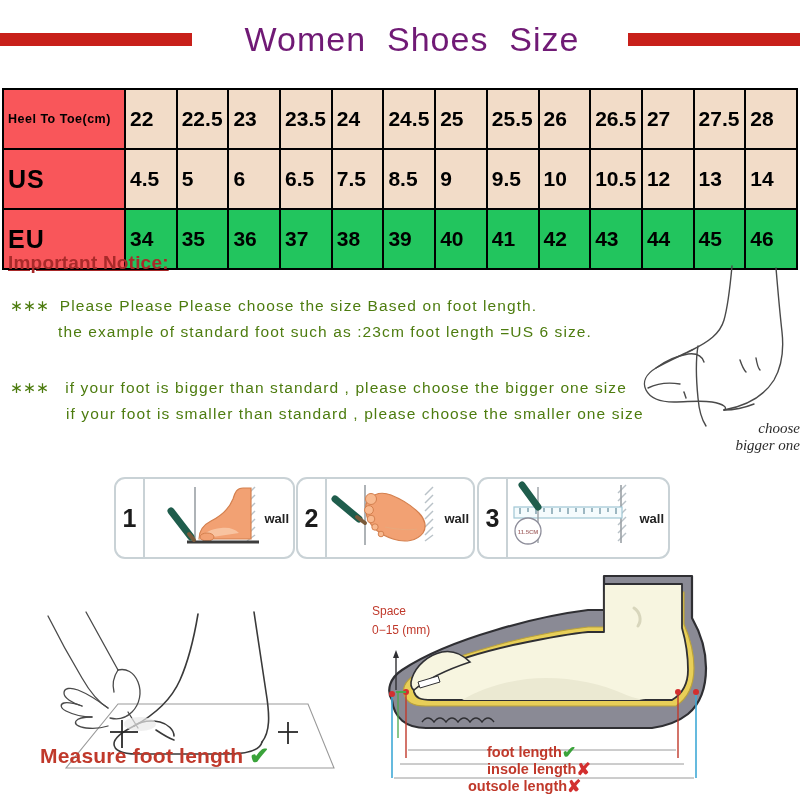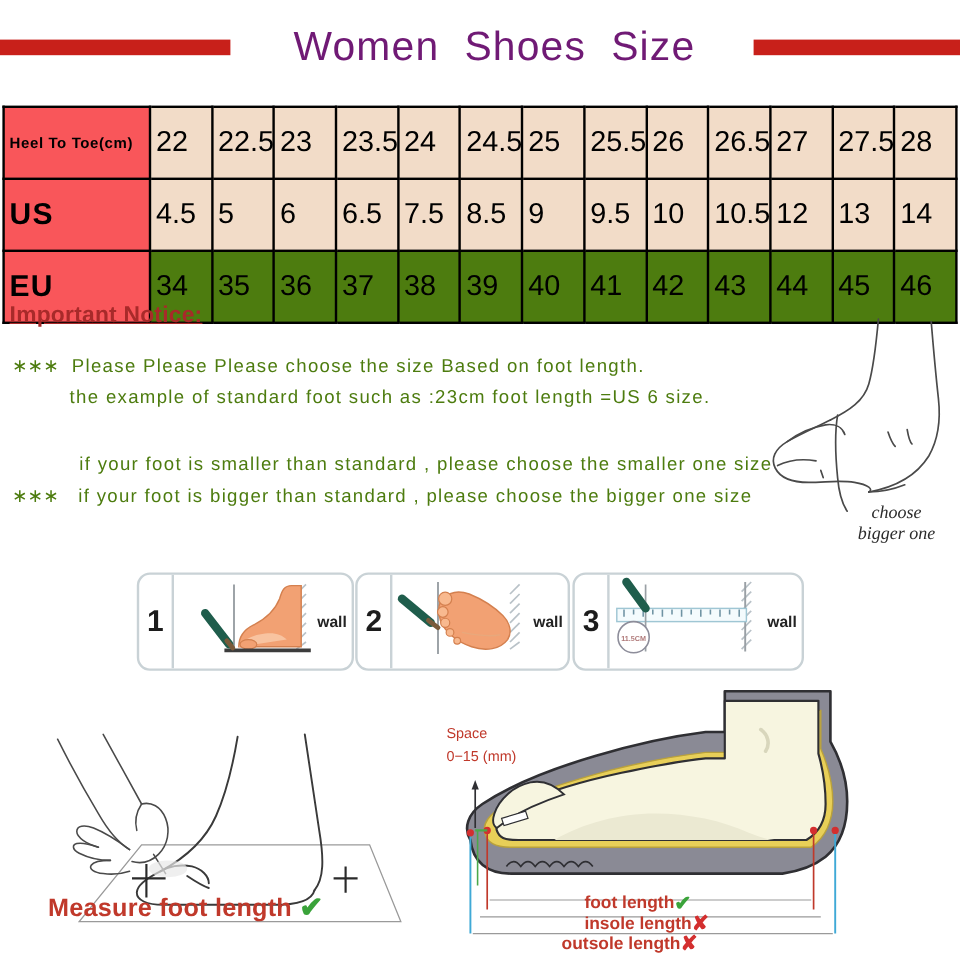--- a/index.html
+++ b/index.html
@@ -63,25 +63,26 @@
   td.rowlabel {
     background: #f9565a;
     width: 112px;
     font-weight: 700;
     color: #000;
   }
   td.rowlabel.small { font-size: 12.5px; letter-spacing: 0.5px; }
   td.rowlabel.big   { font-size: 25px; letter-spacing: 1px; margin-top: 28px; }
   td.cell {
     background: #f2dcc8;
-    font-size: 24px;
+    font-size: 21px;
     color: #000;
+    font-weight: bold;
   }
   td.cell.eu {
-    background: #4d7c0f;
+    background: #22c55e;
   }
 
   
   #notice-heading {
     position: absolute;
     left: 8px; top: 252px;
     font-size: 19px;
     font-weight: 700;
     color: #a82a2a;
     text-decoration: underline;
@@ -105,21 +106,21 @@
   
   #foot-sketch {
     position: absolute;
     left: 636px; top: 258px;
     width: 164px; height: 200px;
   }
   #choose-bigger {
     position: absolute;
     left: 694px; top: 420px;
     width: 106px;
-    text-align: center;
+    text-align: right;
     font-family: "Liberation Serif", serif;
     font-style: italic;
     font-size: 15px;
     color: #2b2b2b;
     line-height: 17px;
     white-space: pre-line;
   }
 
   
   .step-box {
@@ -259,22 +260,22 @@
 </table>
 
 <div id="notice-heading">Important Notice:</div>
 
 <div class="notice-block" id="notice-block-1">
   <div class="notice-line"><span class="notice-stars">∗∗∗</span>&nbsp;&nbsp;<span>Please Please Please choose the size Based on foot length.</span></div>
   <div class="notice-line indent-1">the example of standard foot such as :23cm foot length =US 6 size.</div>
 </div>
 
 <div class="notice-block" id="notice-block-2">
+  <div class="notice-line"><span class="notice-stars">∗∗∗</span>&nbsp;&nbsp;&nbsp;<span>if your foot is bigger than standard , please choose the bigger one size</span></div>
   <div class="notice-line indent-2">if your foot is smaller than standard , please choose the smaller one size</div>
-  <div class="notice-line"><span class="notice-stars">∗∗∗</span>&nbsp;&nbsp;&nbsp;<span>if your foot is bigger than standard , please choose the bigger one size</span></div>
 </div>
 
 <svg id="foot-sketch" viewBox="0 0 164 200">
   <g fill="none" stroke="#4a4a4a" stroke-width="1.4" stroke-linecap="round" stroke-linejoin="round">
     <path d="M96,8 C94,30 92,48 88,62 C84,76 72,84 56,92"></path>
     <path d="M140,10 C142,34 144,56 146,74 C148,92 146,108 138,122 C128,138 110,148 88,152"></path>
     <path d="M56,92 C44,98 30,104 20,110 C10,116 6,124 10,132 C14,140 24,144 38,144
              C52,144 64,142 76,144 C88,146 92,150 88,152"></path>
     <path d="M20,110 C28,104 40,98 52,96 C60,95 66,98 68,104"></path>
     <path d="M62,88 C60,100 60,120 62,140 C63,152 66,162 70,168"></path>

